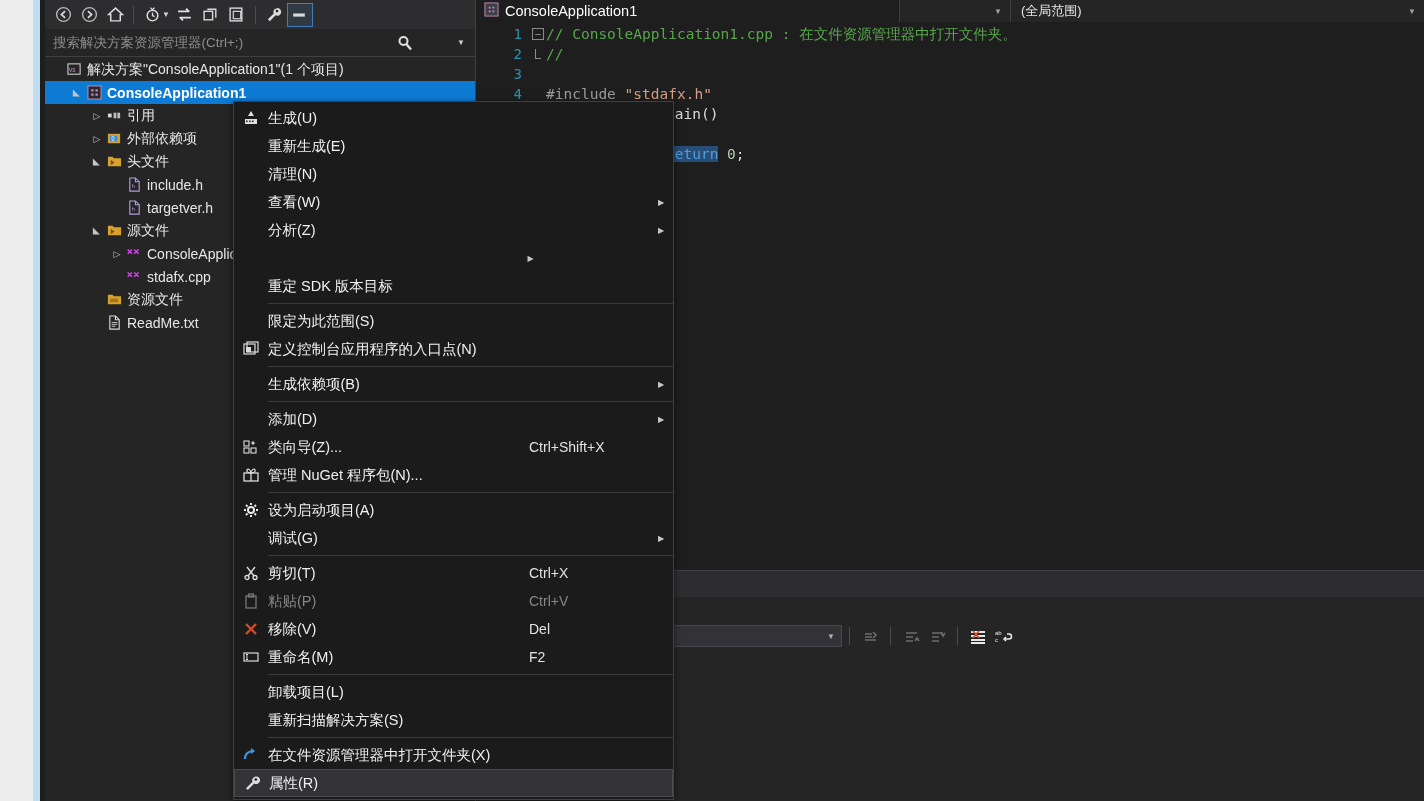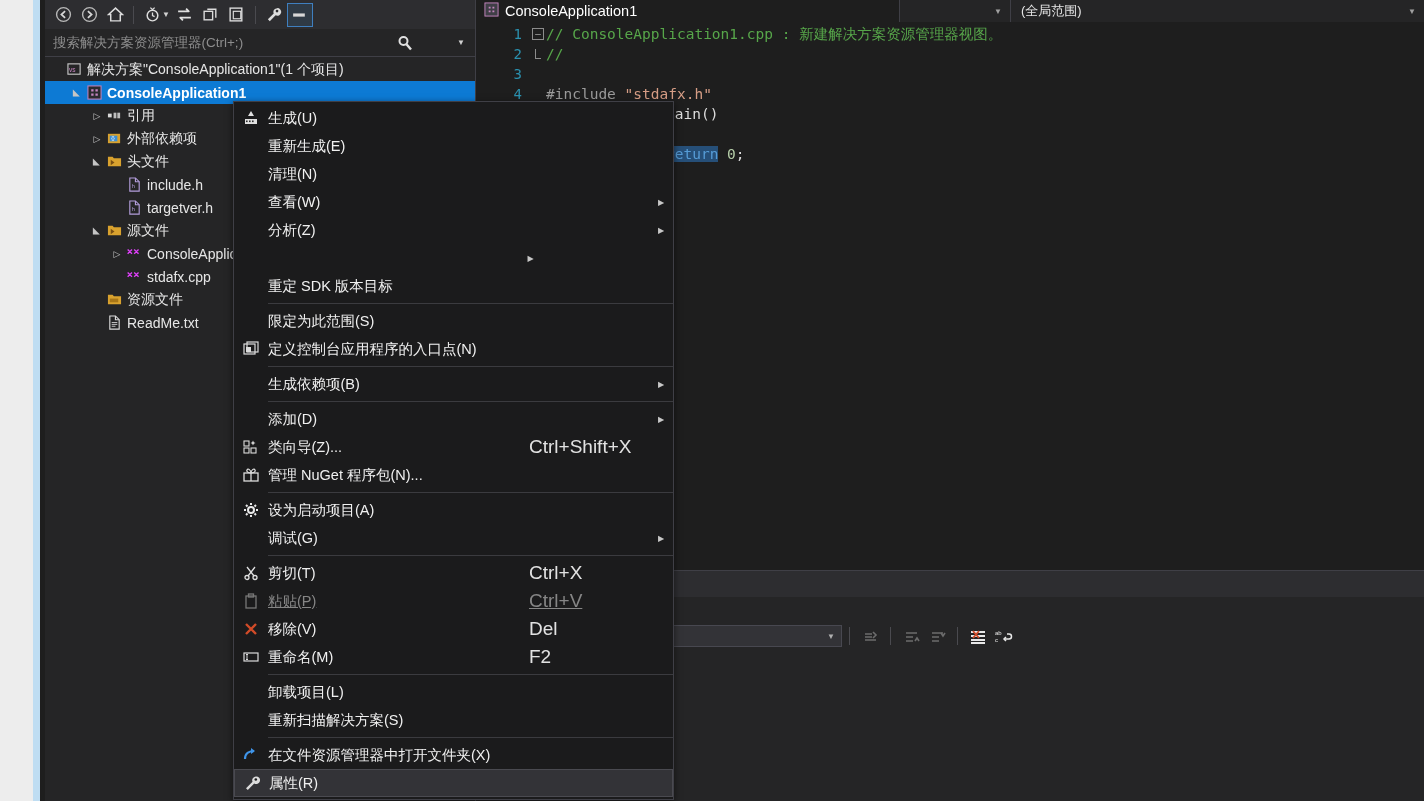--- a/index.html
+++ b/index.html
@@ -200,27 +200,27 @@
   .ctx-item {
     position: relative;
     display: flex; align-items: center;
     height: 28px;
     color: #f0f0f0; font-size: 14.5px;
     padding-left: 0;
     white-space: nowrap;
     justify-content: center;
   }
   .ctx-item.highlight { background: #333337; border: 1px solid #4a4a50; box-sizing: border-box; }
-  .ctx-item.disabled { color: #868686; text-decoration: underline; }
+  .ctx-item.disabled { color: #868686; }
   .ctx-icon {
     width: 34px; flex: 0 0 34px;
     display:flex; align-items:center; justify-content:center;
   }
   .ctx-label { flex: 1; }
-  .ctx-shortcut { color: #e2e2e2; font-size: 19px; padding-right: 0; min-width: 120px; }
+  .ctx-shortcut { color: #e2e2e2; font-size: 14px; padding-right: 0; min-width: 120px; }
   .ctx-item.disabled .ctx-shortcut { color: #868686; }
   .ctx-sub {
     width: 24px; flex: 0 0 24px; text-align:center;
     color: #c8c8c8; font-size: 8px;
   }
   .ctx-sep {
     height: 1px; background: #3b3b3f; margin: 3px 0 3px 34px;
   }
 </style>
 </head>
@@ -461,21 +461,21 @@
         <div class="nav-dropdown" style="width:110px">
           <span class="ddcaret">▼</span>
         </div>
         <div class="nav-dropdown" style="flex:1">
           <span class="ddlabel">(全局范围)</span>
           <span class="ddcaret">▼</span>
         </div>
       </div>
 
       <div class="ed-code" id="ed-code">
-          <div class="code-line"><span class="gutter">1</span><span class="fold"><span style="border:1px solid #8c8c8c;width:10px;height:10px;display:inline-flex;align-items:center;justify-content:center;line-height:1;">−</span></span><span><span class="c-comment">// ConsoleApplication1.cpp : 新建解决方案资源管理器视图。</span></span></div>
+          <div class="code-line"><span class="gutter">1</span><span class="fold"><span style="border:1px solid #8c8c8c;width:10px;height:10px;display:inline-flex;align-items:center;justify-content:center;line-height:1;">−</span></span><span><span class="c-comment">// ConsoleApplication1.cpp : 在文件资源管理器中打开文件夹。</span></span></div>
           <div class="code-line"><span class="gutter">2</span><span class="fold"><span style="border-left:1px solid #8c8c8c;border-bottom:1px solid #8c8c8c;width:5px;height:9px;display:inline-block;"></span></span><span><span class="c-comment">//</span></span></div>
           <div class="code-line"><span class="gutter">3</span><span class="fold"></span><span></span></div>
           <div class="code-line"><span class="gutter">4</span><span class="fold"></span><span><span class="c-pp">#include </span><span class="c-str">"stdafx.h"</span></span></div>
           <div class="code-line"><span class="gutter"></span><span class="fold"></span><span style="padding-left: 120px;"><span class="c-txt">main()</span></span></div>
           <div class="code-line"><span class="gutter"></span><span class="fold"></span><span></span></div>
           <div class="code-line"><span class="gutter"></span><span class="fold"></span><span style="padding-left: 120px;"><span class="c-kw sel-token">return</span><span class="c-num"> 0</span><span class="c-txt">;</span></span></div>
         </div>
 
       <div class="bottom-panel">
         <div class="bp-header"></div>

